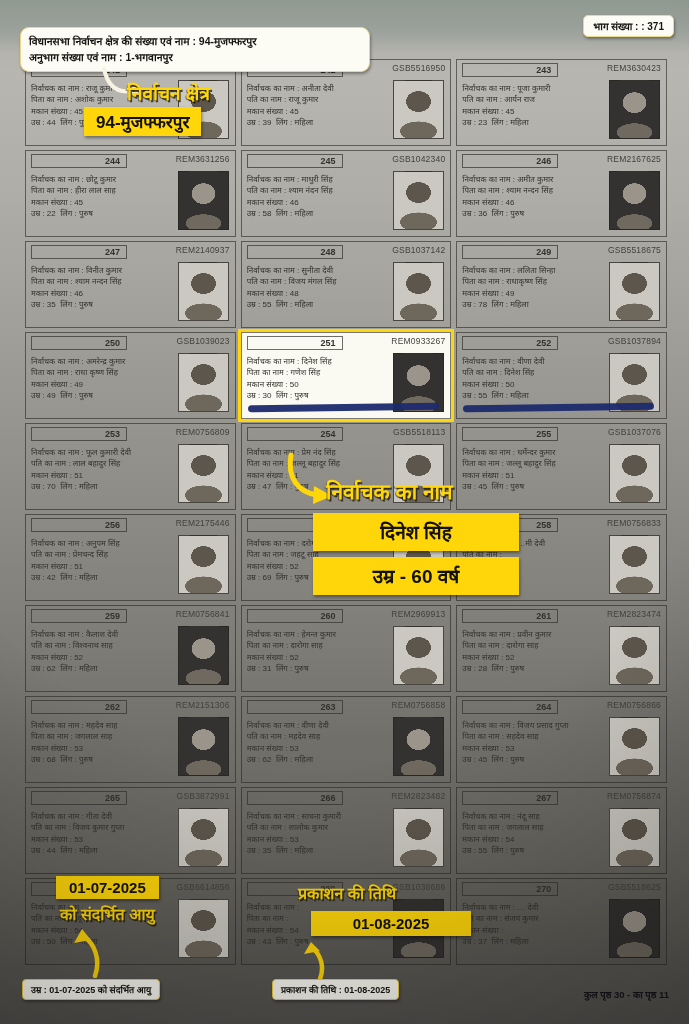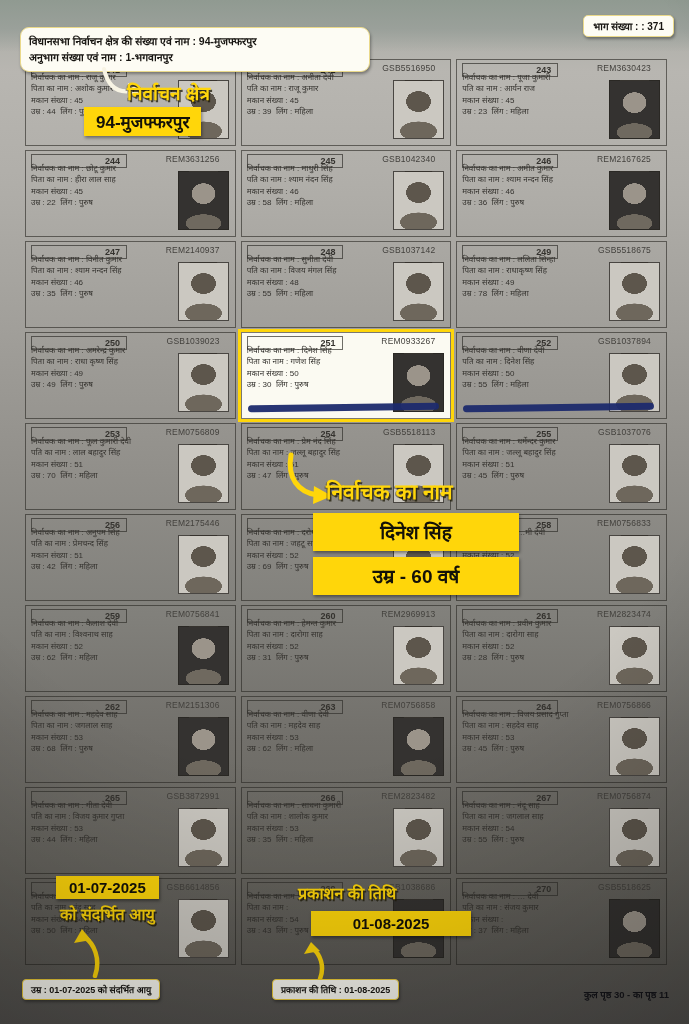--- a/index.html
+++ b/index.html
@@ -18,32 +18,32 @@
 
   
   #grid{position:absolute;left:25px;top:59px;width:642px;
     display:grid;grid-template-columns:repeat(3,1fr);gap:4px 5px;}
   .card{position:relative;height:87px;border:1px solid rgba(42,40,36,.62);
     box-sizing:border-box;padding:3px 5px;color:#34322e;}
   .card.highlighted{background:#fbfaf2;outline:3px solid #ffd60a;outline-offset:0px;z-index:3;}
   .serial{position:absolute;left:5px;top:3px;width:46%;height:13px;
     border:1px solid rgba(50,48,44,.7);font-size:9px;font-weight:bold;
     text-align:right;padding:0 6px 12px 0;box-sizing:border-box;line-height:13px;}
-  .epic{position:absolute;right:15px;top:3px;font-size:8.5px;letter-spacing:.2px;color:#43413d;}
+  .epic{position:absolute;right:5px;top:3px;font-size:8.5px;letter-spacing:.2px;color:#43413d;}
   .photo{position:absolute;right:6px;top:20px;width:51px;height:59px;
     border:1px solid rgba(40,38,34,.8);box-sizing:border-box;}
   .photo.tone-light{background:
     radial-gradient(ellipse 42% 30% at 50% 36%,#5d564c 0 60%,rgba(0,0,0,0) 61%),
     radial-gradient(ellipse 62% 28% at 50% 88%,#6e675c 0 60%,rgba(0,0,0,0) 61%),
     #cbc8c1;}
   .photo.tone-dark{background:
     radial-gradient(ellipse 40% 30% at 50% 38%,#9b948a 0 60%,rgba(0,0,0,0) 61%),
     radial-gradient(ellipse 60% 26% at 50% 90%,#6f695f 0 60%,rgba(0,0,0,0) 61%),
     #343230;}
-  .lines{margin-top:9px;width:142px;font-size:8px;line-height:1.42;}
+  .lines{margin-top:20px;width:142px;font-size:8px;line-height:1.42;}
   .line{white-space:nowrap;overflow:hidden;}
   .strike{position:absolute;left:6px;right:12px;bottom:7px;height:7px;
     background:#1c2a6d;border-radius:4px;transform:rotate(-0.8deg);opacity:.95;z-index:4;}
 
   
   .white-box{position:absolute;background:#fdfcf4;border:1px solid #ead98a;
     border-radius:7px;box-shadow:1px 2px 3px rgba(0,0,0,.35);color:#171511;font-weight:bold;}
   #header-note{left:20px;top:27px;width:332px;padding:5px 8px;font-size:10.5px;line-height:1.55;border-radius:9px;}
   #part-box{right:15px;top:15px;padding:3px 9px;font-size:10px;border-radius:5px;}
   .ylw-text{position:absolute;color:#ffd60a;font-weight:bold;

